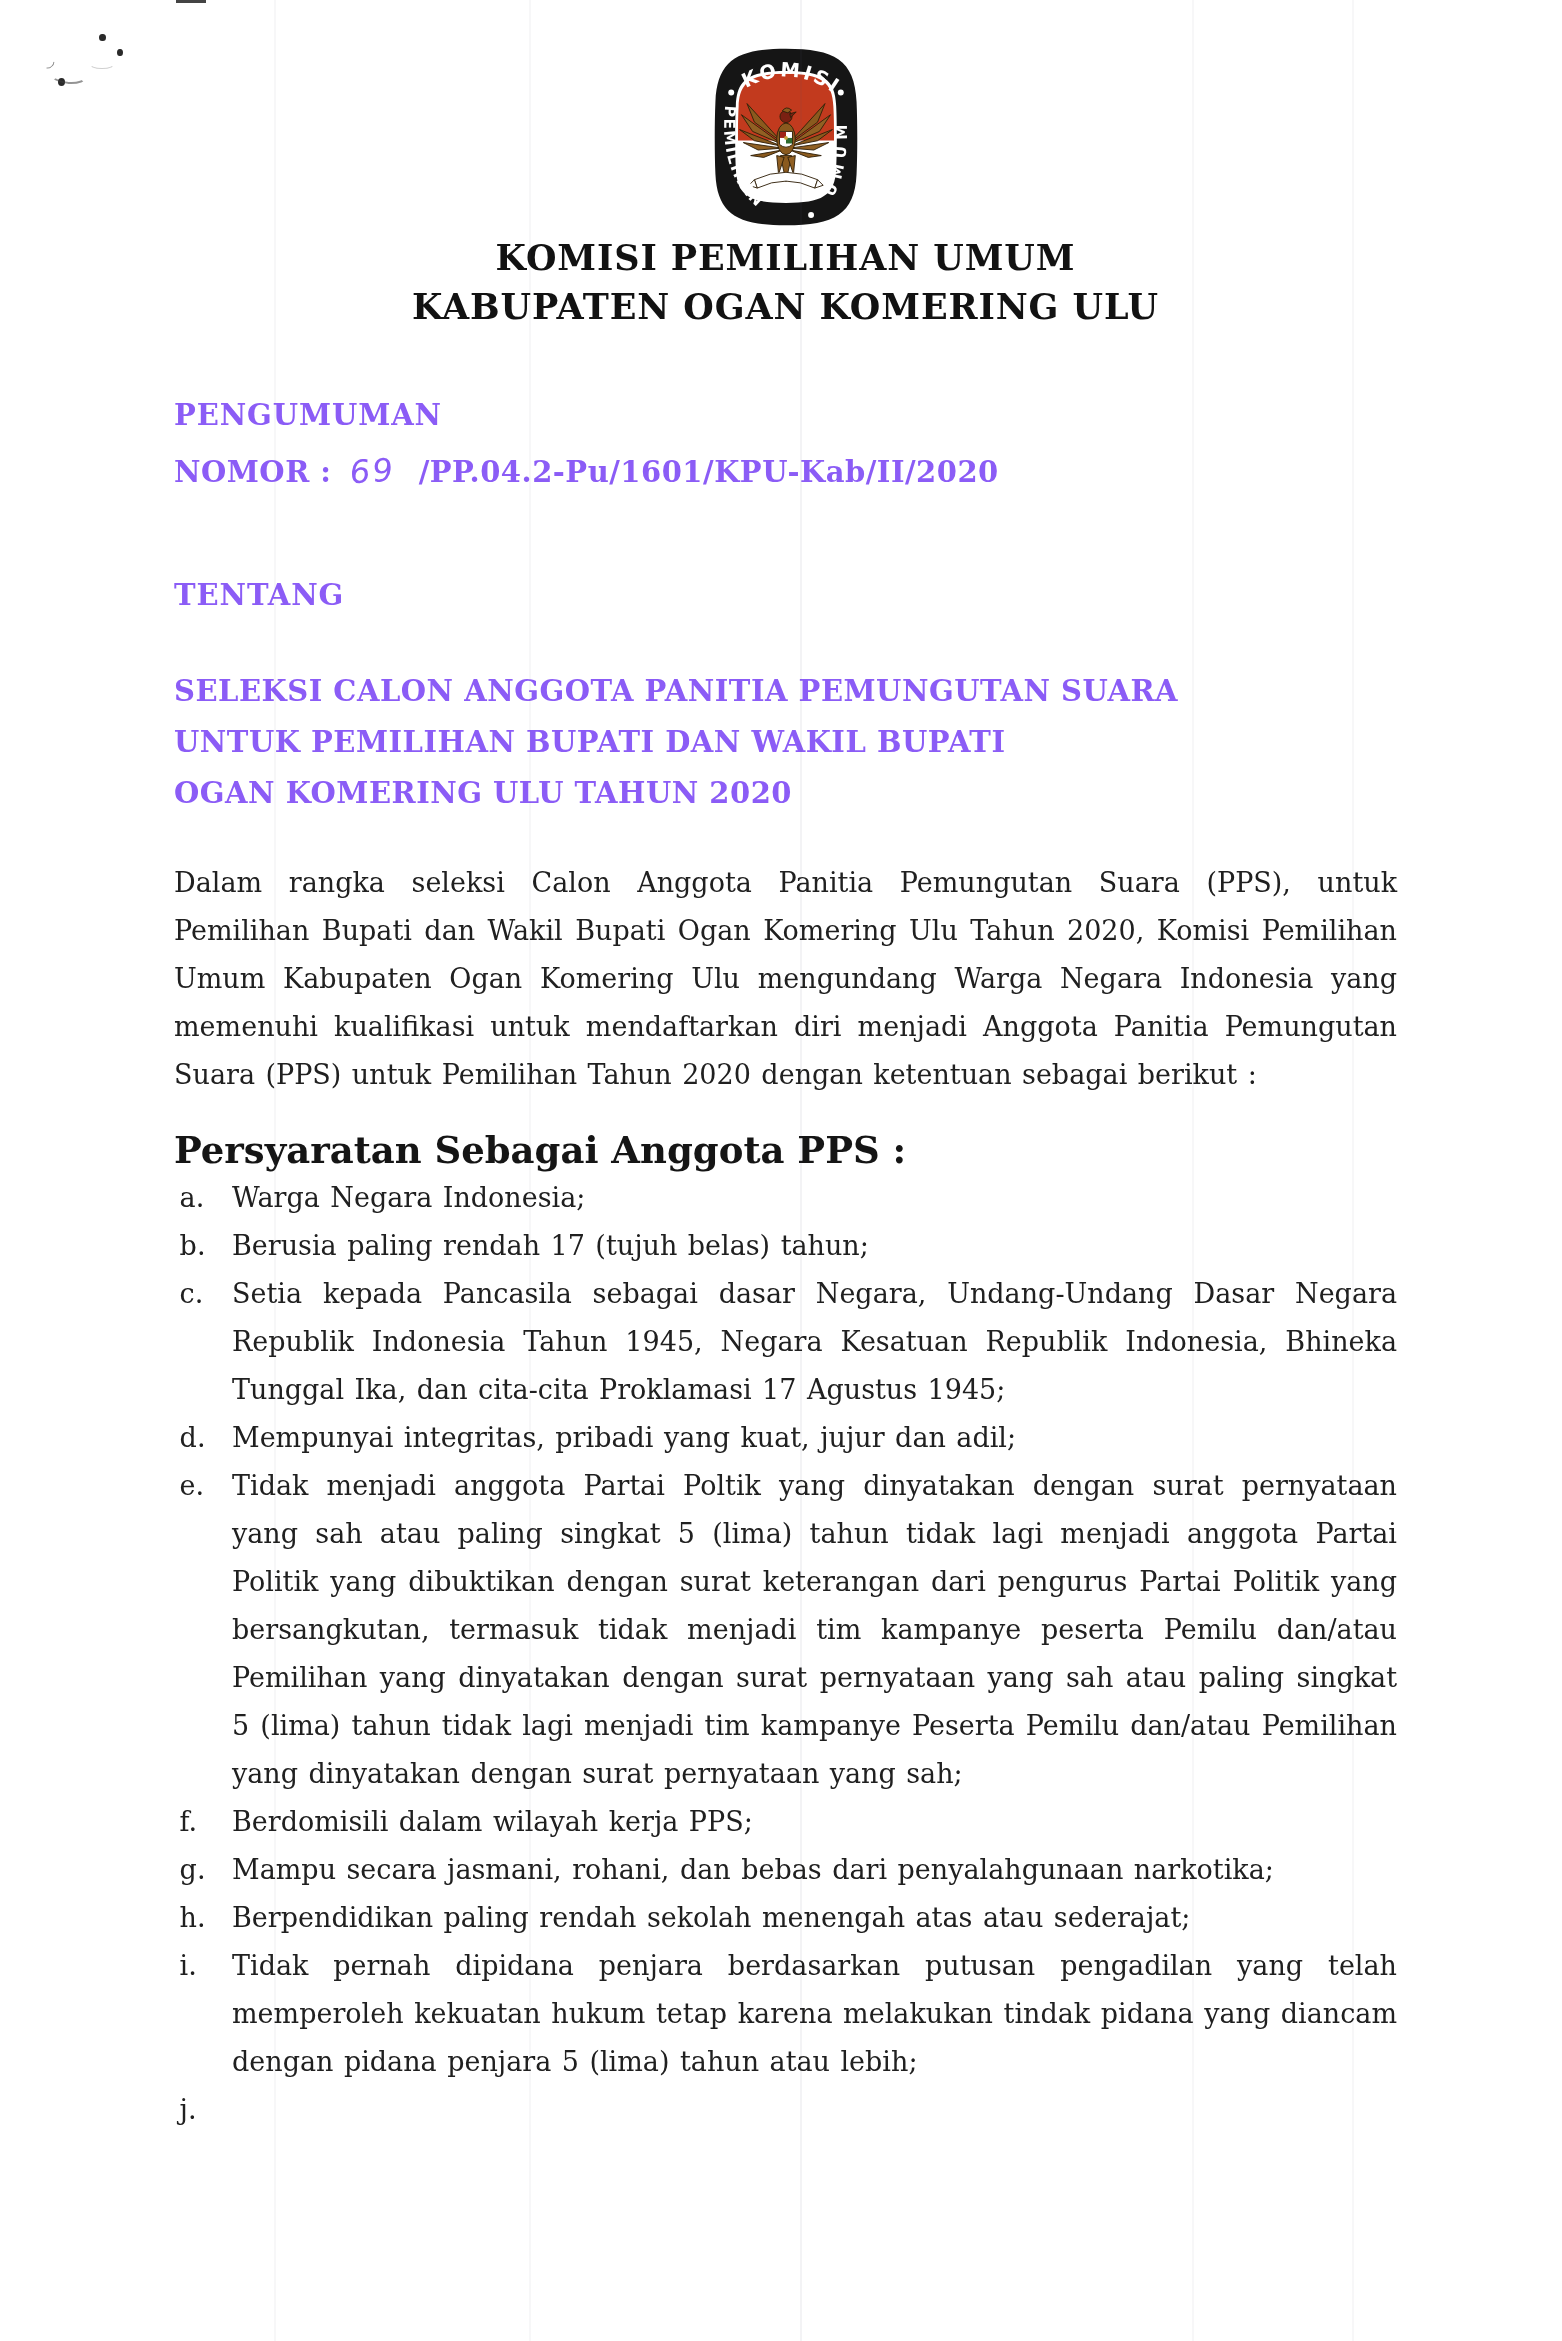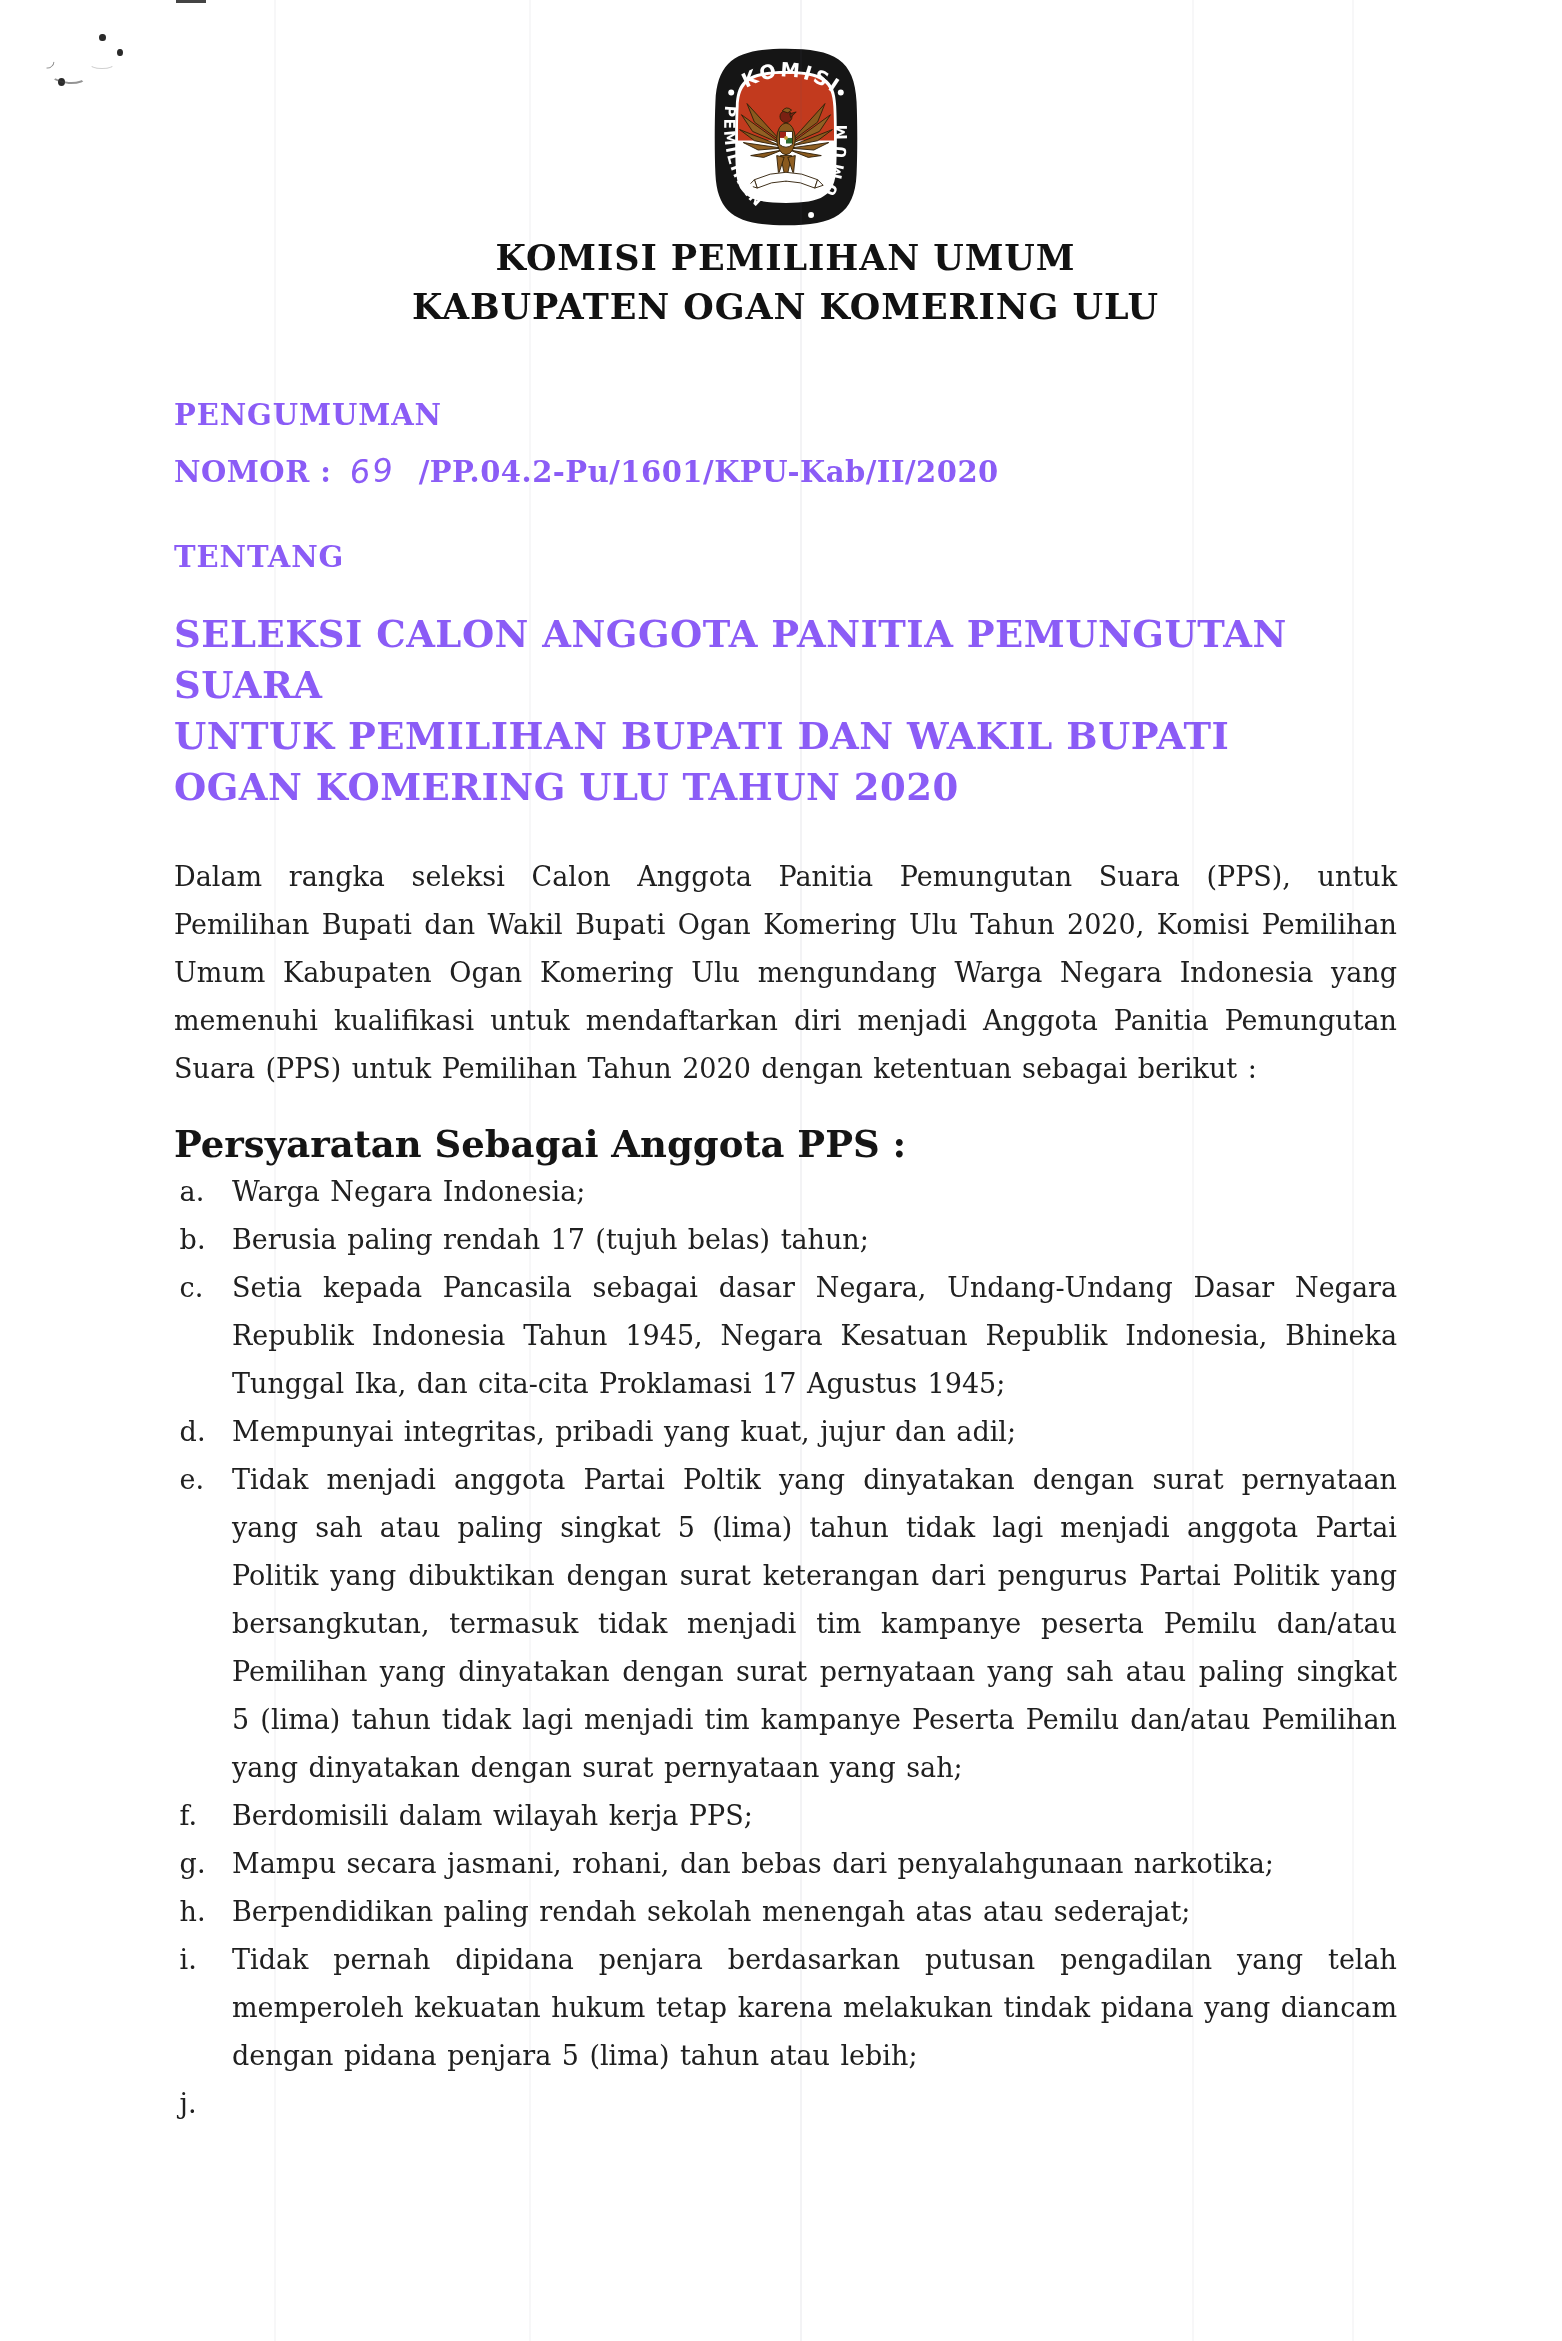--- a/index.html
+++ b/index.html
@@ -37,22 +37,22 @@
   .pengumuman{margin-top:67px; font-size:29px; letter-spacing:0.9px;}
   .nomor{margin-top:20.4px; font-size:29px; letter-spacing:0.5px;}
   .nomor .hand{
     display:inline-block;
     font-family:"DejaVu Sans","Liberation Sans",sans-serif;
     font-weight:400; font-size:32px;
     transform:skewX(-7deg) rotate(-3deg);
     margin:0 24px 0 18.6px;
     letter-spacing:1.9px;
   }
-  .tentang{margin-top:50px; font-size:29px; letter-spacing:0.9px;}
-  .subject{margin-top:35px; font-size:37px; line-height:51px; letter-spacing:0.5px;}
+  .tentang{margin-top:88px; font-size:29px; letter-spacing:0.9px;}
+  .subject{margin-top:54px; font-size:29px; line-height:51px; letter-spacing:0.5px;}
 
   .bodytext{font-size:27px; line-height:48px; word-spacing:1.9px; color:#202020;}
   .intro{margin-top:40px; text-align:justify;}
   .req-heading{margin-top:16.7px; font-weight:bold; color:#151515; font-size:37px; line-height:48px;}
   .req{position:relative; padding-left:58px; text-align:justify;}
   .req .ltr{position:absolute; left:5.6px; top:0;}
 </style>
 </head>
 <body>
 

